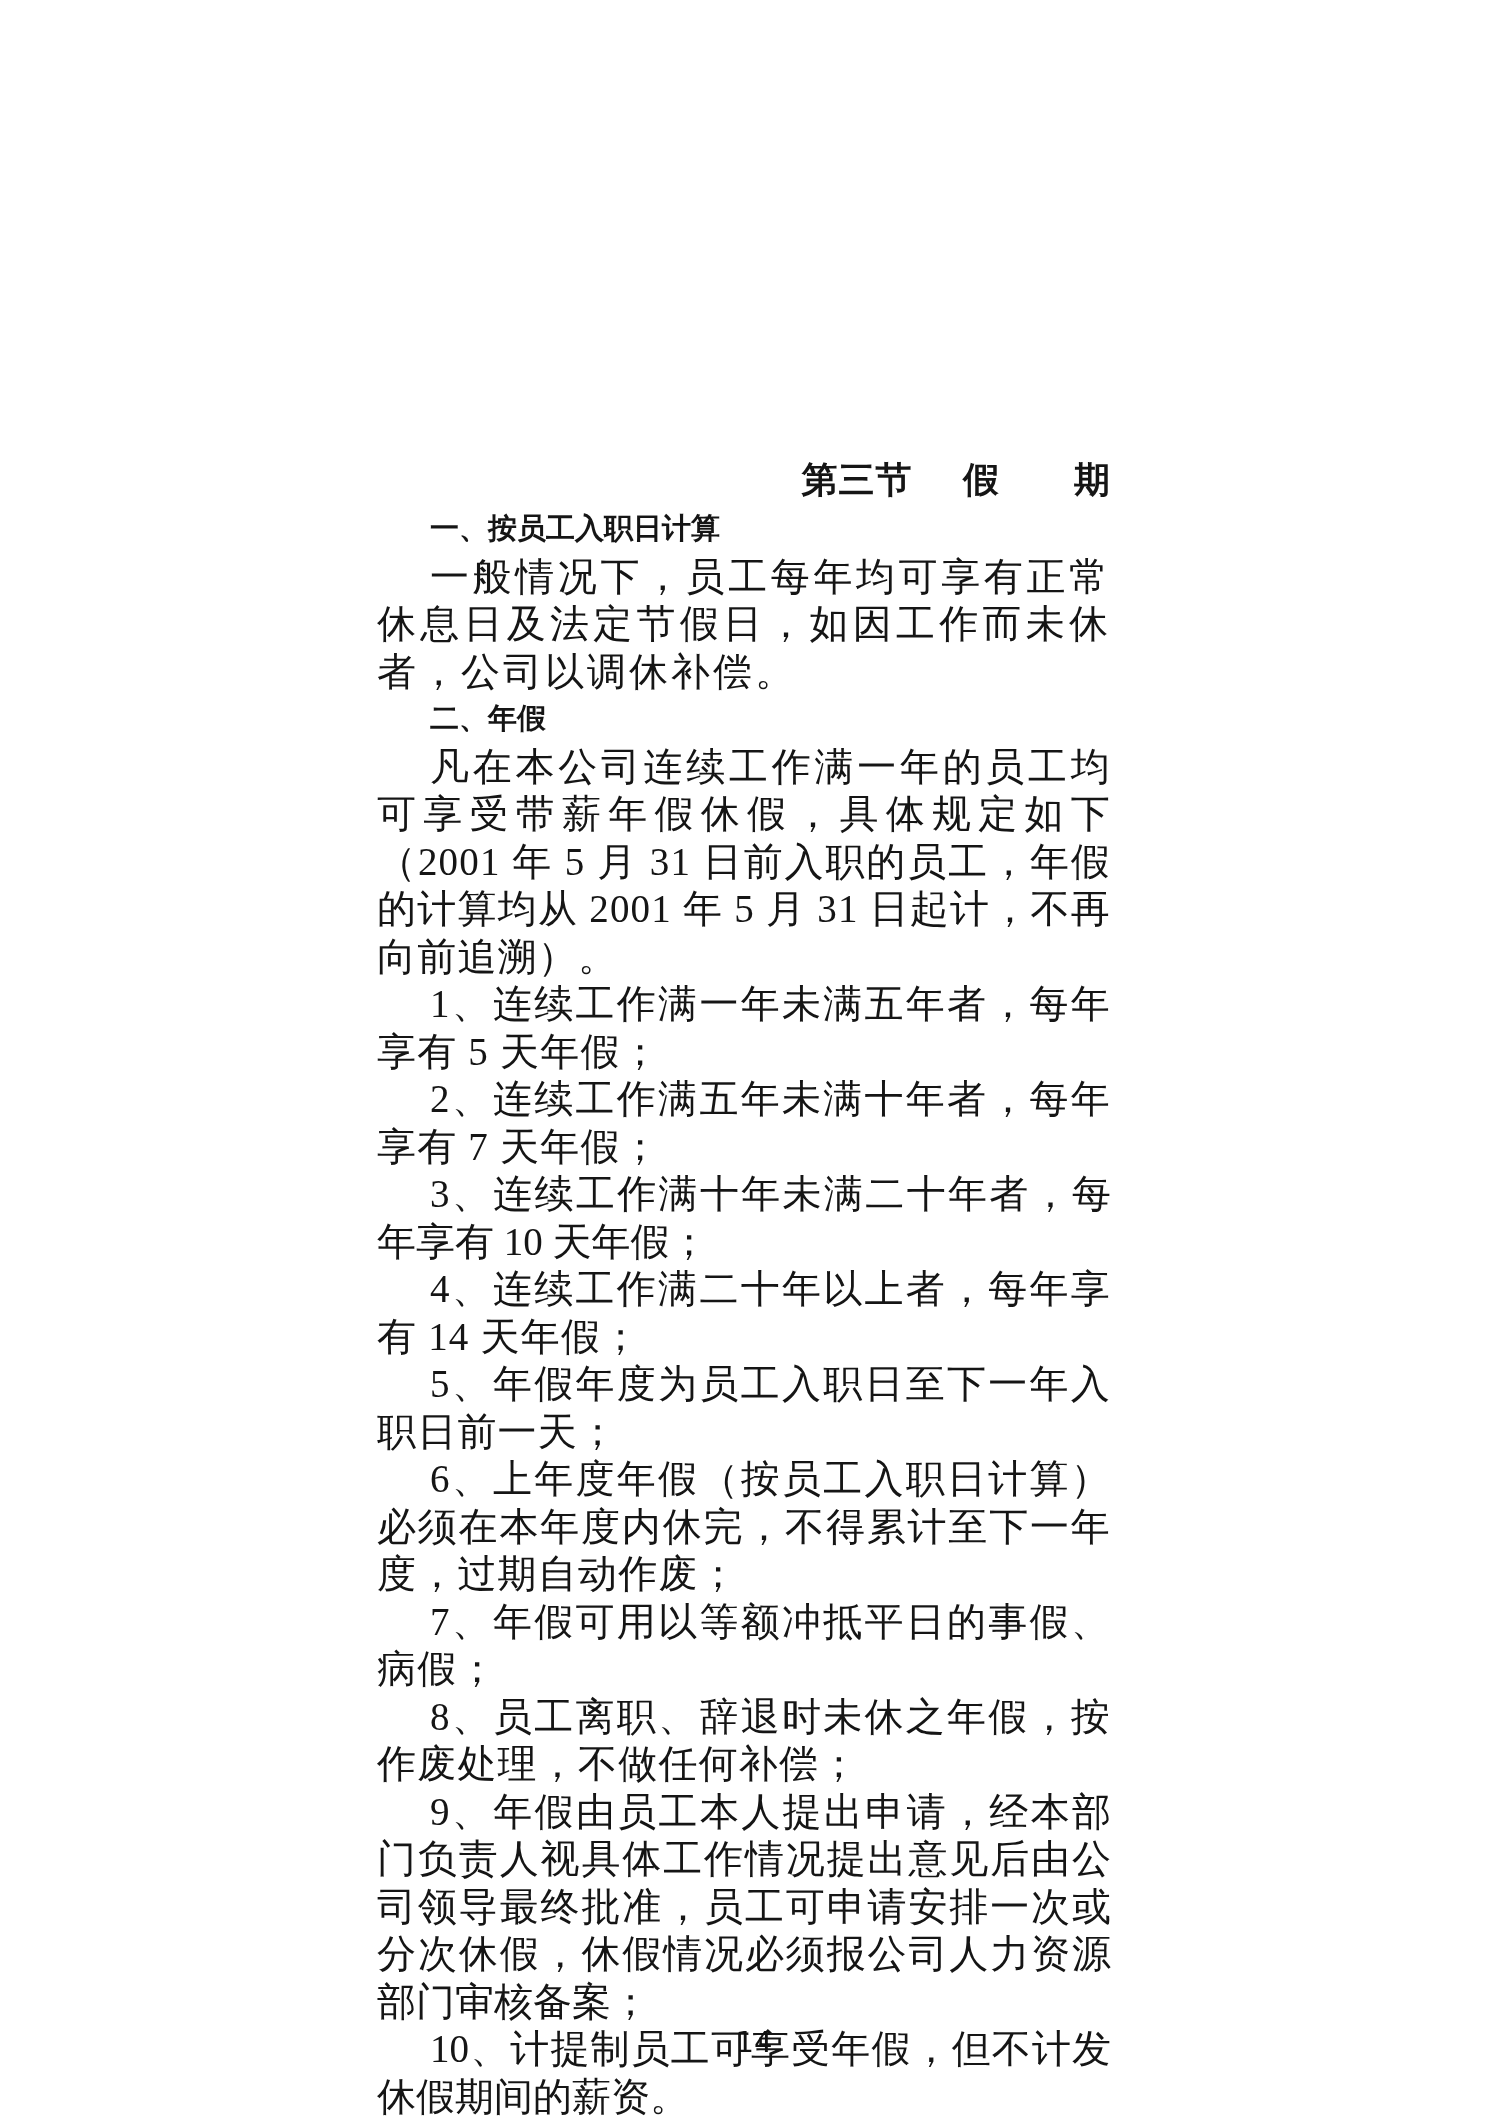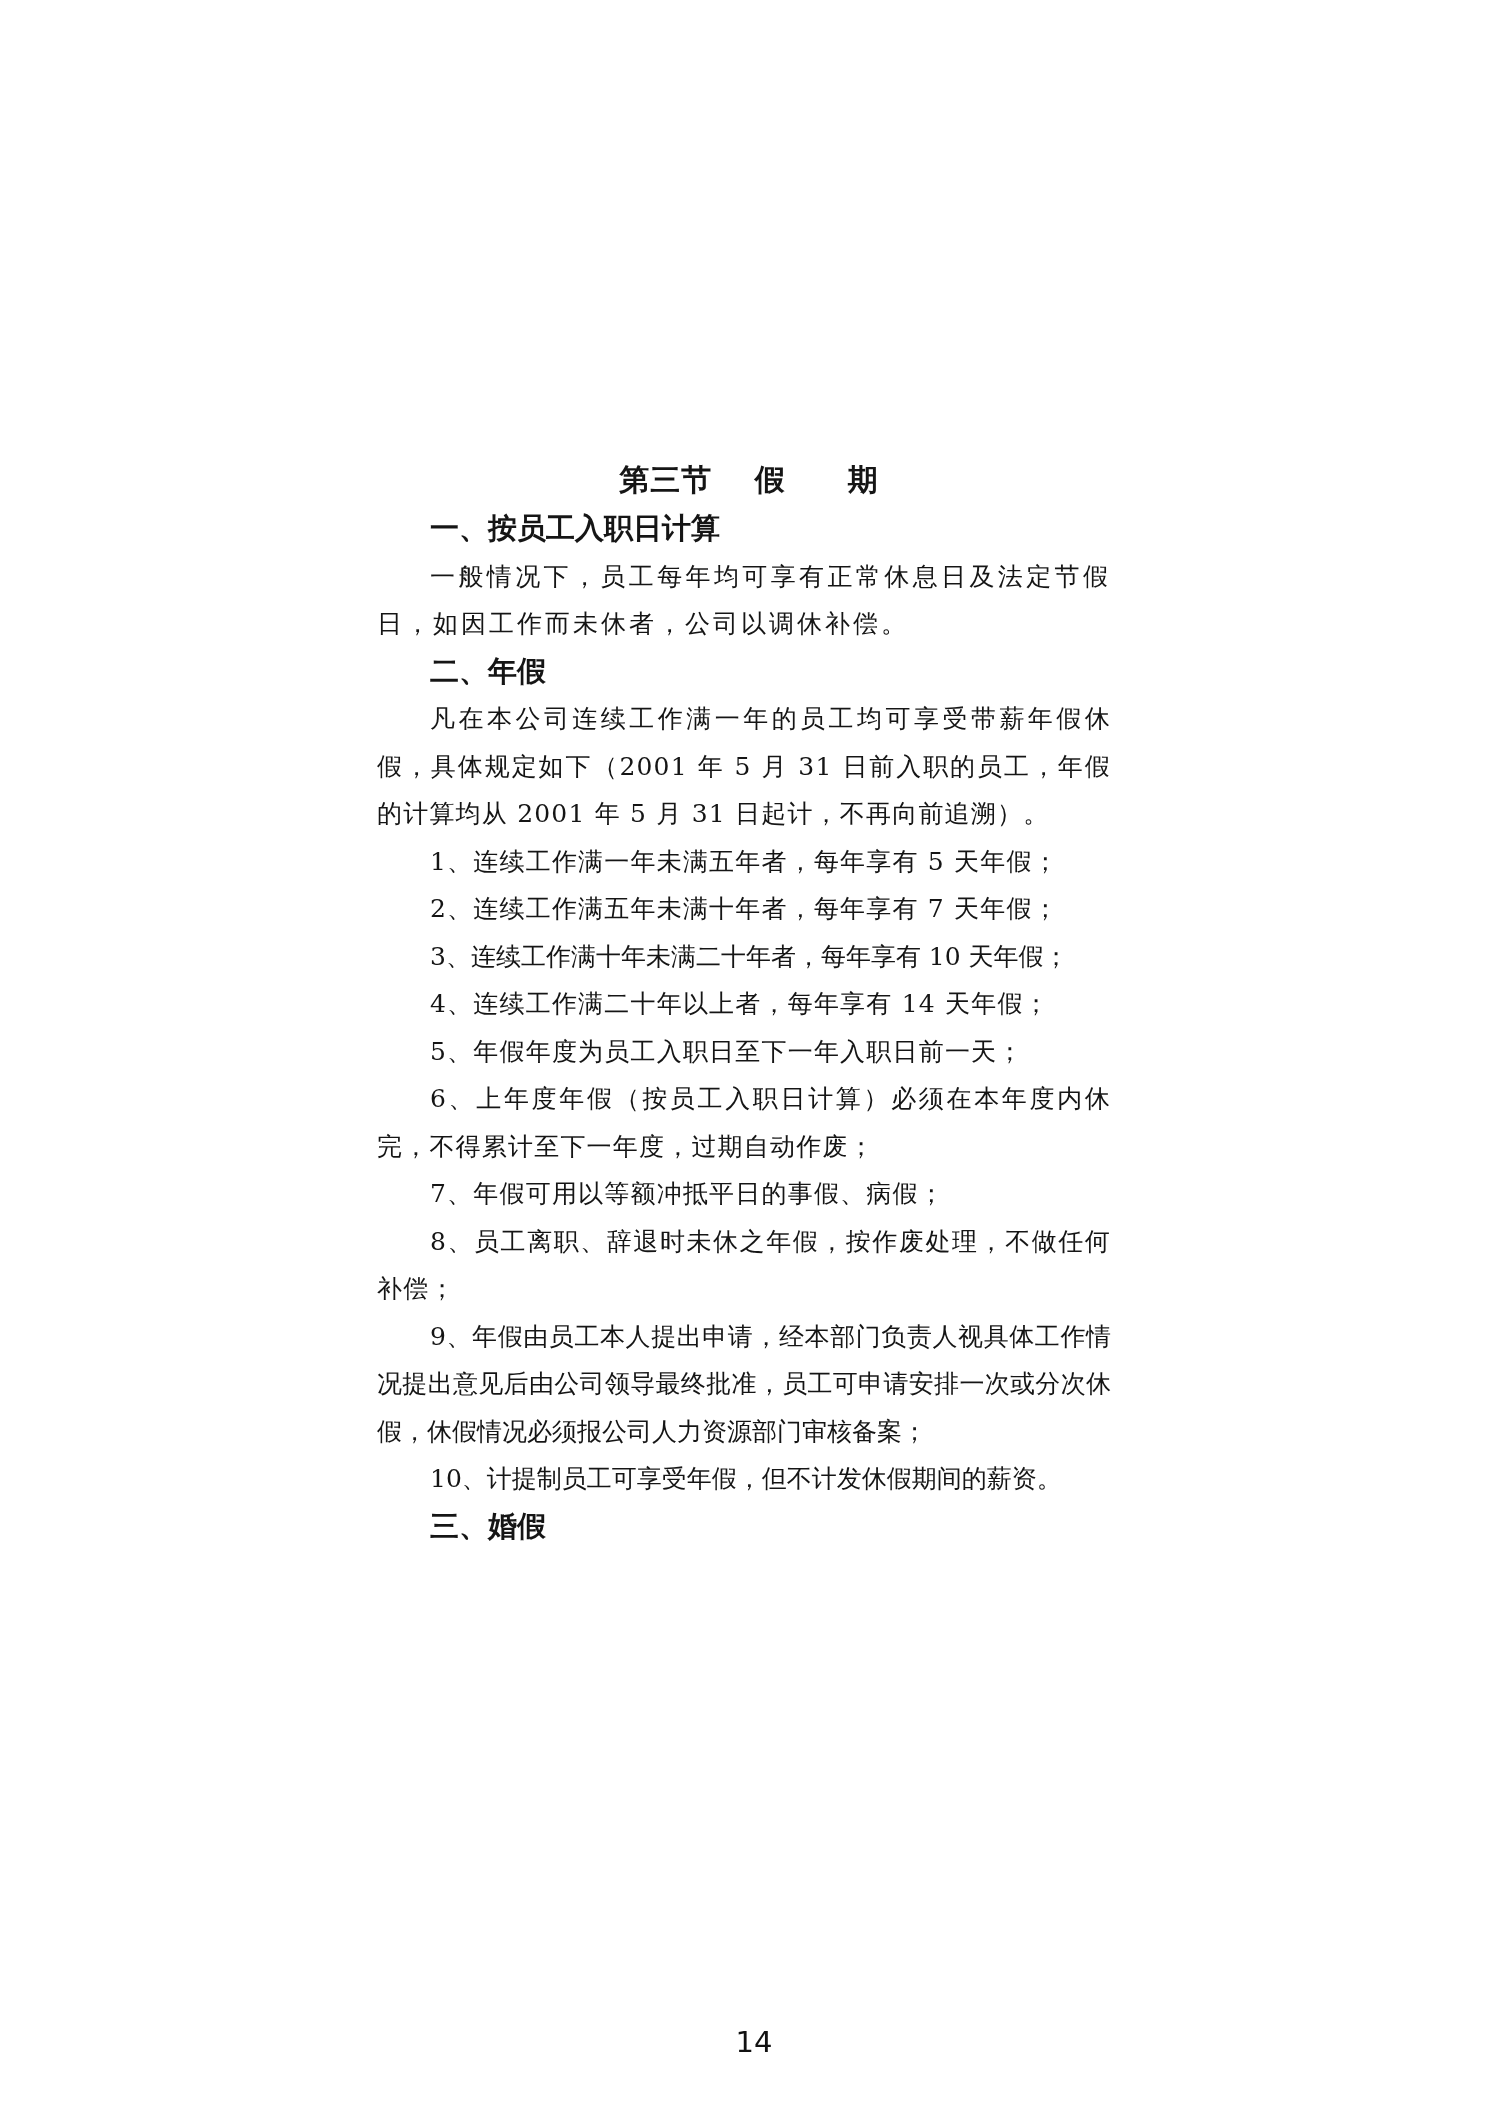--- a/index.html
+++ b/index.html
@@ -12,45 +12,46 @@
       font-family: "DejaVu Serif", "Liberation Serif", serif;
       color: #151515;
     }
     .page-content {
       position: absolute;
       left: 377px;
       top: 455px;
       width: 734px;
     }
     .title {
-      text-align: center;
+      text-align: right;
       font-family: "DejaVu Sans", "Liberation Sans", sans-serif;
       font-weight: bold;
-      font-size: 30px;
+      font-size: 36px;
       line-height: 50px;
       height: 50px;
       letter-spacing: 1px;
       word-spacing: 0;
       white-space: pre;
       margin-left: 10px;
     }
     .heading {
       font-family: "DejaVu Sans", "Liberation Sans", sans-serif;
       font-weight: bold;
       font-size: 29px;
       line-height: 47.5px;
       text-indent: 53px;
     }
     .para {
-      font-size: 25px;
+      font-size: 39px;
       line-height: 47.5px;
       text-indent: 53px;
       text-align: justify;
       text-align-last: left;
       letter-spacing: 3px;
+      font-family: Liberation Serif, serif;
     }
     .para.tight { letter-spacing: 1.2px; }
     .para.tighter { letter-spacing: 0px; }
     .page-number {
       position: absolute;
       top: 2022px;
       left: 0;
       width: 1500px;
       text-align: center;
       margin-left: 4px;

